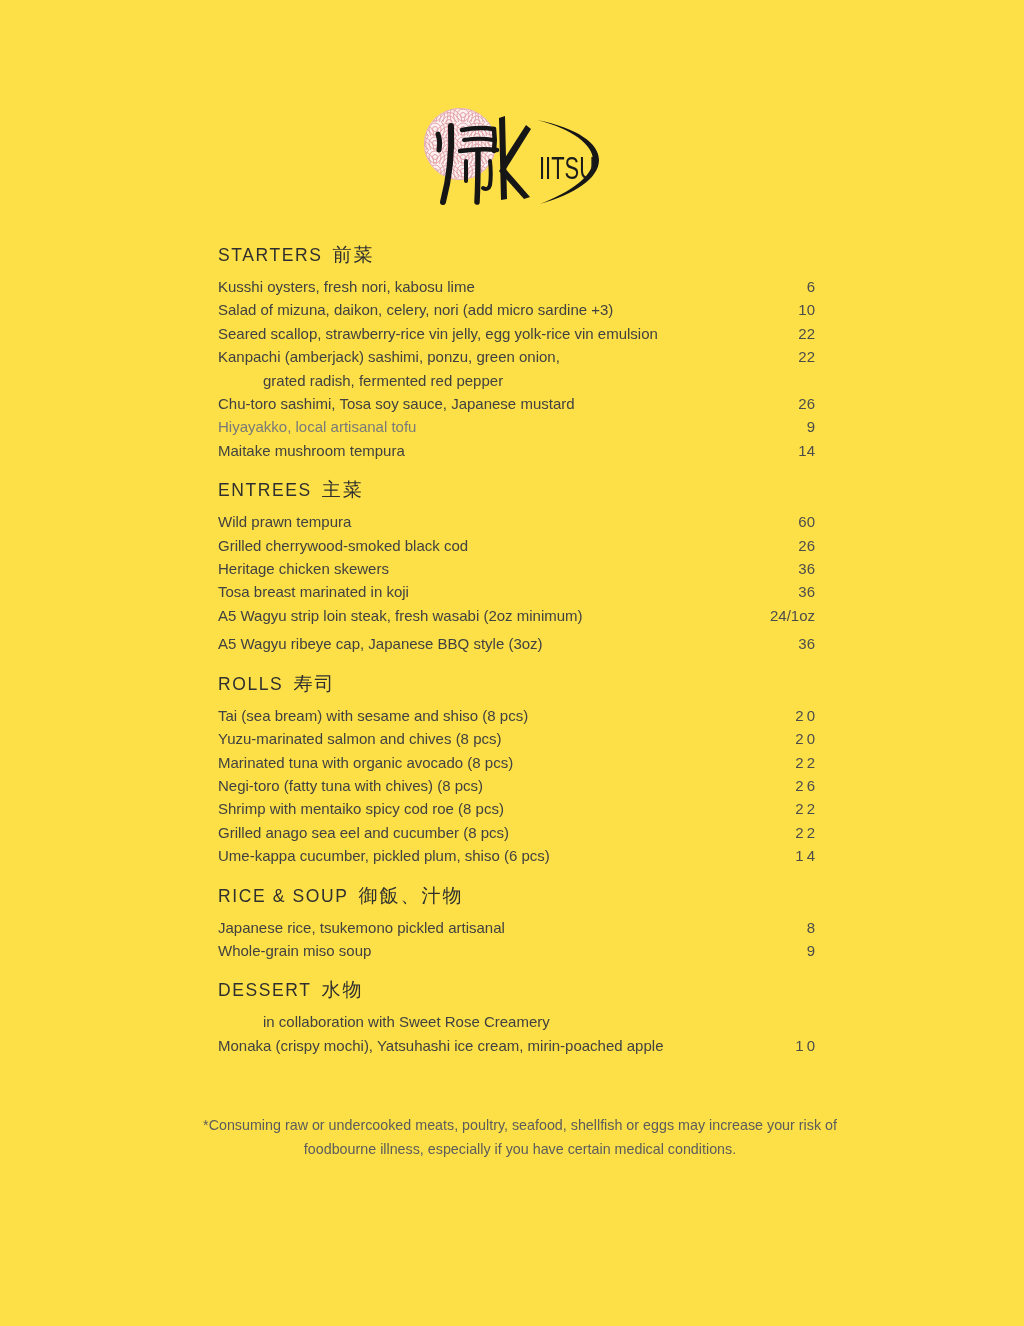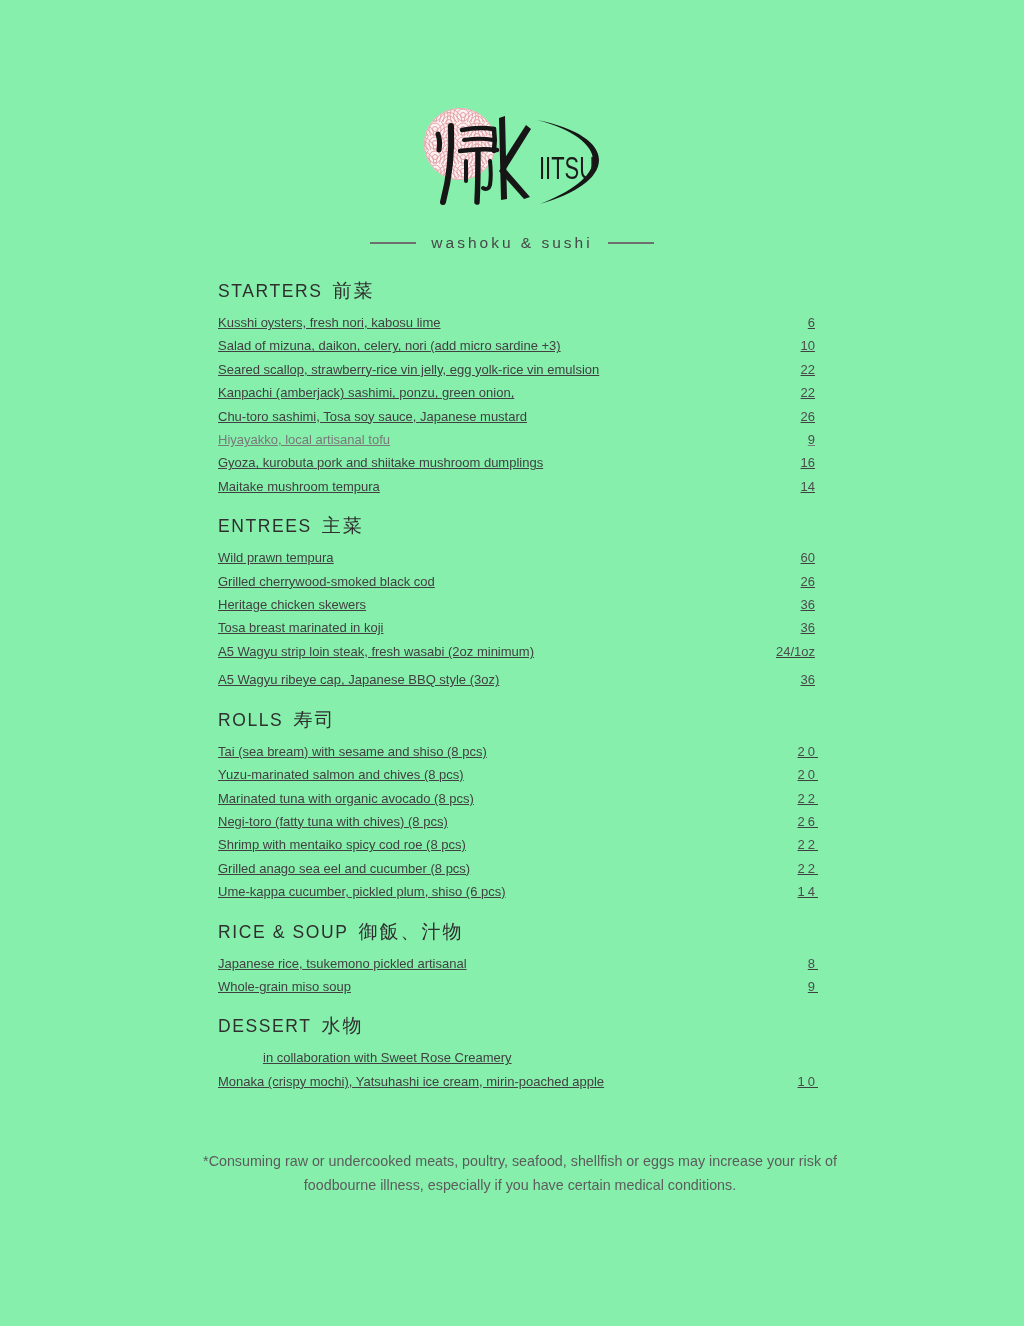--- a/index.html
+++ b/index.html
@@ -1,41 +1,41 @@
 <!DOCTYPE html>
 <html><head>
 <meta charset="utf-8">
 <style>
   html,body{margin:0;padding:0;background:#ffffff;}
   body{
     width:1024px;height:1326px;overflow:hidden;
     font-family:"Liberation Sans", sans-serif;
     -webkit-font-smoothing:antialiased;
   }
-  .page{position:relative;width:1024px;height:1326px;background:#86efac;}
+  .page{position:relative;width:1024px;height:1326px;background:#fde047;}
 
   
   .brand{padding-top:94px;text-align:center;}
   .logo-svg{display:inline-block;width:210px;height:118px;}
   .tagline-row{display:flex;justify-content:center;align-items:center;gap:15px;margin-top:18px;}
   .rule{width:46px;height:1.5px;background:#6e6e6e;}
   .tagline-text{font-size:15.5px;letter-spacing:3px;color:#474747;}
 
   
   .menu{width:597px;margin-left:218px;margin-top:26px;}
   .menu section{margin-top:15px;}
   .menu section:first-child{margin-top:0;}
   .menu h2{
     margin:0 0 7px 0;font-size:17.5px;font-weight:400;color:#2f2f2f;
     letter-spacing:1.6px;line-height:26px;
   }
   .menu h2 .jp{font-size:19px;letter-spacing:2px;margin-left:10px;}
   .row{
     display:flex;justify-content:space-between;align-items:center;
-    line-height:23.4px;font-size:13px;color:#414141;text-decoration:underline;
+    line-height:23.4px;font-size:15px;color:#414141;
   }
   .row .nm{flex:1;}
   .row.indent .nm{padding-left:45px;}
   .row.light{color:#797979;}
   .row.gap{margin-top:5px;}
   .row .pr{margin-left:14px;color:#4c4c4c;white-space:nowrap;}
   .pr.spaced{letter-spacing:3px;margin-right:-3px;}
 
   
   .disclaimer{margin-top:56px;text-align:center;color:#5c5c5c;font-size:14.3px;}
@@ -90,57 +90,51 @@
         <path d="M94,70 L119,31 L124,35 L99,75 Z"></path>
         <path d="M96,72 L123,103 L117,105 L92,77 Z"></path>
       </g>
 
       <path fill="#161616" d="M130,26 C170,34 192,49 192,66 C192,84 168,100 133,110
                C164,98 186,82 186,66 C186,51 166,35 130,26 Z"></path>
 
       <text x="132" y="85" font-size="31" fill="#1b1b1b" textLength="56" lengthAdjust="spacingAndGlyphs" font-family="Liberation Sans, sans-serif">IITSU</text>
     </svg>
 
-    <div class="tagline-row">
-      <span class="rule"></span>
-      <span class="tagline-text">washoku &amp; sushi</span>
-      <span class="rule"></span>
-    </div>
   </header>
 
   <main class="menu">
       <section>
         <h2><span>STARTERS</span><span class="jp">前菜</span></h2>
         <div class="row">
           <span class="nm">Kusshi oysters, fresh nori, kabosu lime</span>
           <span class="pr">6</span>
         </div>
         <div class="row">
           <span class="nm">Salad of mizuna, daikon, celery, nori (add micro sardine +3)</span>
           <span class="pr">10</span>
         </div>
         <div class="row">
           <span class="nm">Seared scallop, strawberry-rice vin jelly, egg yolk-rice vin emulsion</span>
           <span class="pr">22</span>
         </div>
         <div class="row">
           <span class="nm">Kanpachi (amberjack) sashimi, ponzu, green onion,</span>
           <span class="pr">22</span>
+        </div>
+        <div class="row indent">
+          <span class="nm">grated radish, fermented red pepper</span>
         </div>
         <div class="row">
           <span class="nm">Chu-toro sashimi, Tosa soy sauce, Japanese mustard</span>
           <span class="pr">26</span>
         </div>
         <div class="row light">
           <span class="nm">Hiyayakko, local artisanal tofu</span>
           <span class="pr">9</span>
-        </div>
-        <div class="row">
-          <span class="nm">Gyoza, kurobuta pork and shiitake mushroom dumplings</span>
-          <span class="pr">16</span>
         </div>
         <div class="row">
           <span class="nm">Maitake mushroom tempura</span>
           <span class="pr">14</span>
         </div>
       </section>
       <section>
         <h2><span>ENTREES</span><span class="jp">主菜</span></h2>
         <div class="row">
           <span class="nm">Wild prawn tempura</span>

